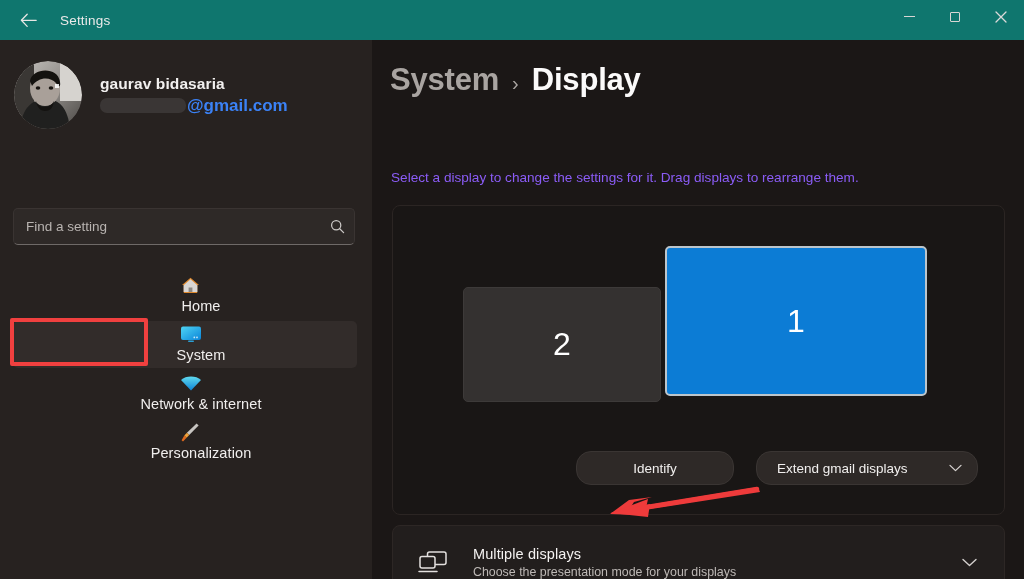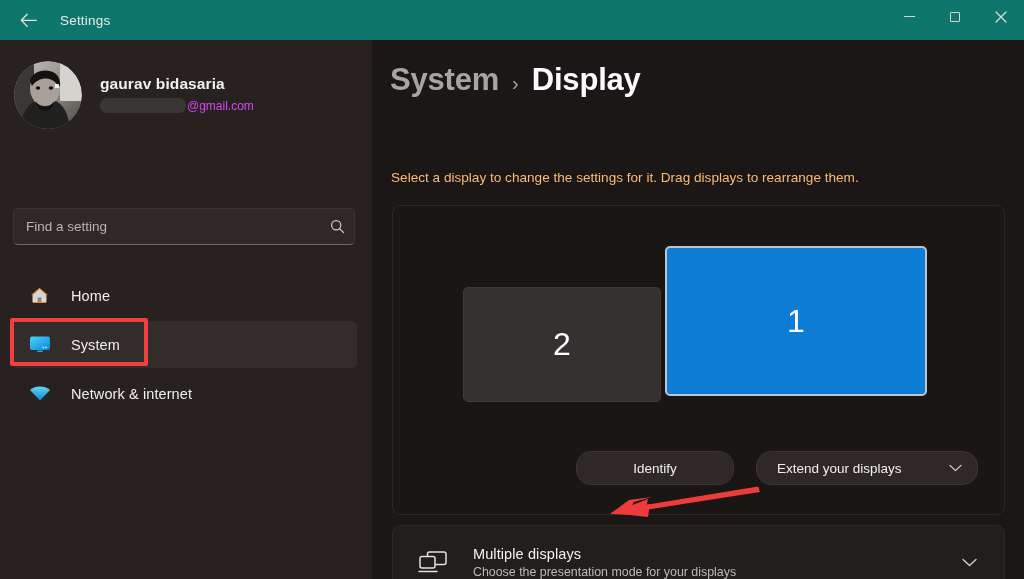--- a/index.html
+++ b/index.html
@@ -74,23 +74,24 @@
   }
   .avatar svg { display: block; }
   .profile-text { margin-left: 18px; }
   .profile-name {
     font-size: 15.5px; color: #f2f0ef;
     font-weight: 600;
     letter-spacing: .1px;
   }
   .profile-email {
     margin-top: 3px;
-    font-size: 12px; color: #d946ef;
+    font-size: 17px; color: #3b82f6;
     display: flex; align-items: center;
     height: 19px;
+    font-weight: bold;
   }
   .redact {
     display: inline-block;
     width: 86px; height: 15px;
     background: #3a3635;
     border-radius: 7px;
     margin-right: 1px;
   }
 
   
@@ -121,20 +122,21 @@
 
   
   .nav { position: absolute; top: 232px; left: 0; width: 372px; }
   .nav-item {
     position: relative;
     height: 47px;
     margin: 0 15px 2px 13px;
     border-radius: 5px;
     display: flex; align-items: center;
     padding-left: 16px;
+    flex-direction: column;
   }
   .nav-item.selected { background: #322c2a; }
   .nav-item.selected::before {
     content: "";
     position: absolute; left: -5px; top: 13px;
     width: 3px; height: 20px;
     border-radius: 2px;
     background: #4cc2ff;
     opacity: 0;
   }
@@ -181,21 +183,21 @@
     font-size: 20px; color: #a9a4a1;
   }
   .crumb-current {
     font-size: 31px; font-weight: 700;
     color: #fbfafa;
     letter-spacing: -.2px;
   }
   .subtitle {
     position: absolute; top: 130px; left: 19px;
     font-size: 13.6px;
-    color: #fdba74;
+    color: #8b5cf6;
   }
 
   .panel {
     position: absolute;
     left: 20px; top: 165px;
     width: 613px; height: 310px;
     background: #191615;
     border: 1px solid #2b2523;
     border-radius: 8px;
   }
@@ -403,20 +405,30 @@
                 <stop offset="0" stop-color="#5fd9ef"></stop>
                 <stop offset="1" stop-color="#0e84d6"></stop>
               </linearGradient>
             </defs>
             <path d="M1 5 C6 0.4 16 0.4 21 5 L11 15.5 Z" fill="url(#wfg)"></path>
           </svg>
         </span>
         <span class="nav-label">Network &amp; internet</span>
       </div>
 
+      <div class="nav-item">
+        <span class="nav-icon">
+          <svg width="20" height="21" viewBox="0 0 20 21">
+            <path d="M16.6 1.4 L18.6 3.4 L9.2 13.1 L6.9 10.8 Z" fill="#c8c5c1"></path>
+            <path d="M6.9 10.8 L9.2 13.1 L6.6 15.8 L4.3 13.5 Z" fill="#f0a23a"></path>
+            <path d="M4.3 13.5 L6.6 15.8 L3 19.6 L1.6 18.2 Z" fill="#e06a1f"></path>
+          </svg>
+        </span>
+        <span class="nav-label">Personalization</span>
+      </div>
 
 
       <div class="nav-item">
         <span class="nav-icon">
           
         </span>
 
       </div>
 
     </div>
@@ -439,21 +451,21 @@
         <div class="monitor m2">
           <span>2</span>
         </div>
         <div class="monitor m1">
           <span>1</span>
         </div>
       </div>
       <div class="panel-buttons">
         <button class="btn identify">Identify</button>
         <button class="btn extend">
-          <span>Extend your displays</span>
+          <span>Extend gmail displays</span>
           <span class="chev">
             <svg width="13" height="8" viewBox="0 0 13 8">
               <path d="M1 1.4 L6.5 6.6 L12 1.4" fill="none" stroke="#d6d2d0" stroke-width="1.3" stroke-linecap="round" stroke-linejoin="round"></path>
             </svg>
           </span>
         </button>
       </div>
     </div>
 
     <div class="card">

